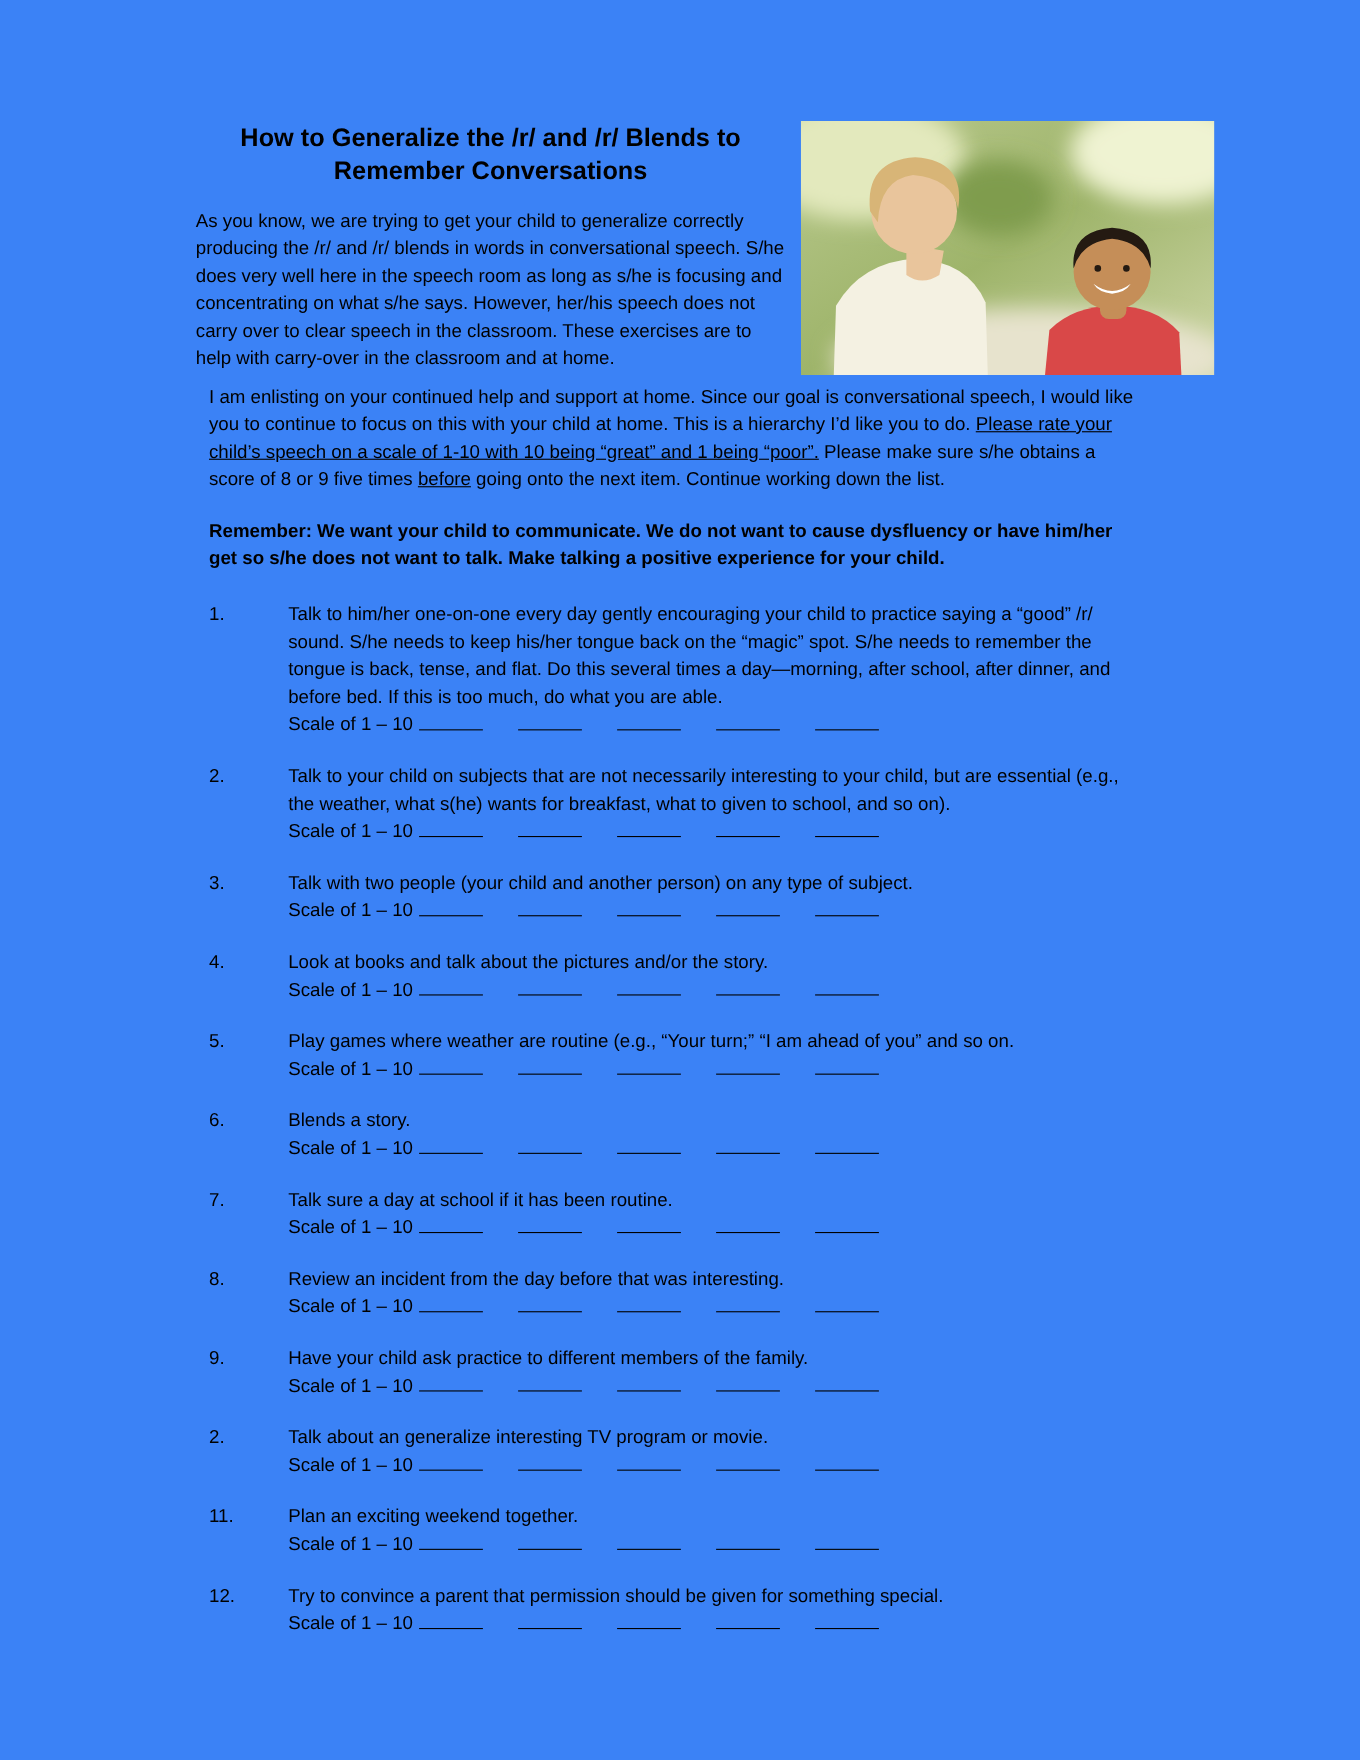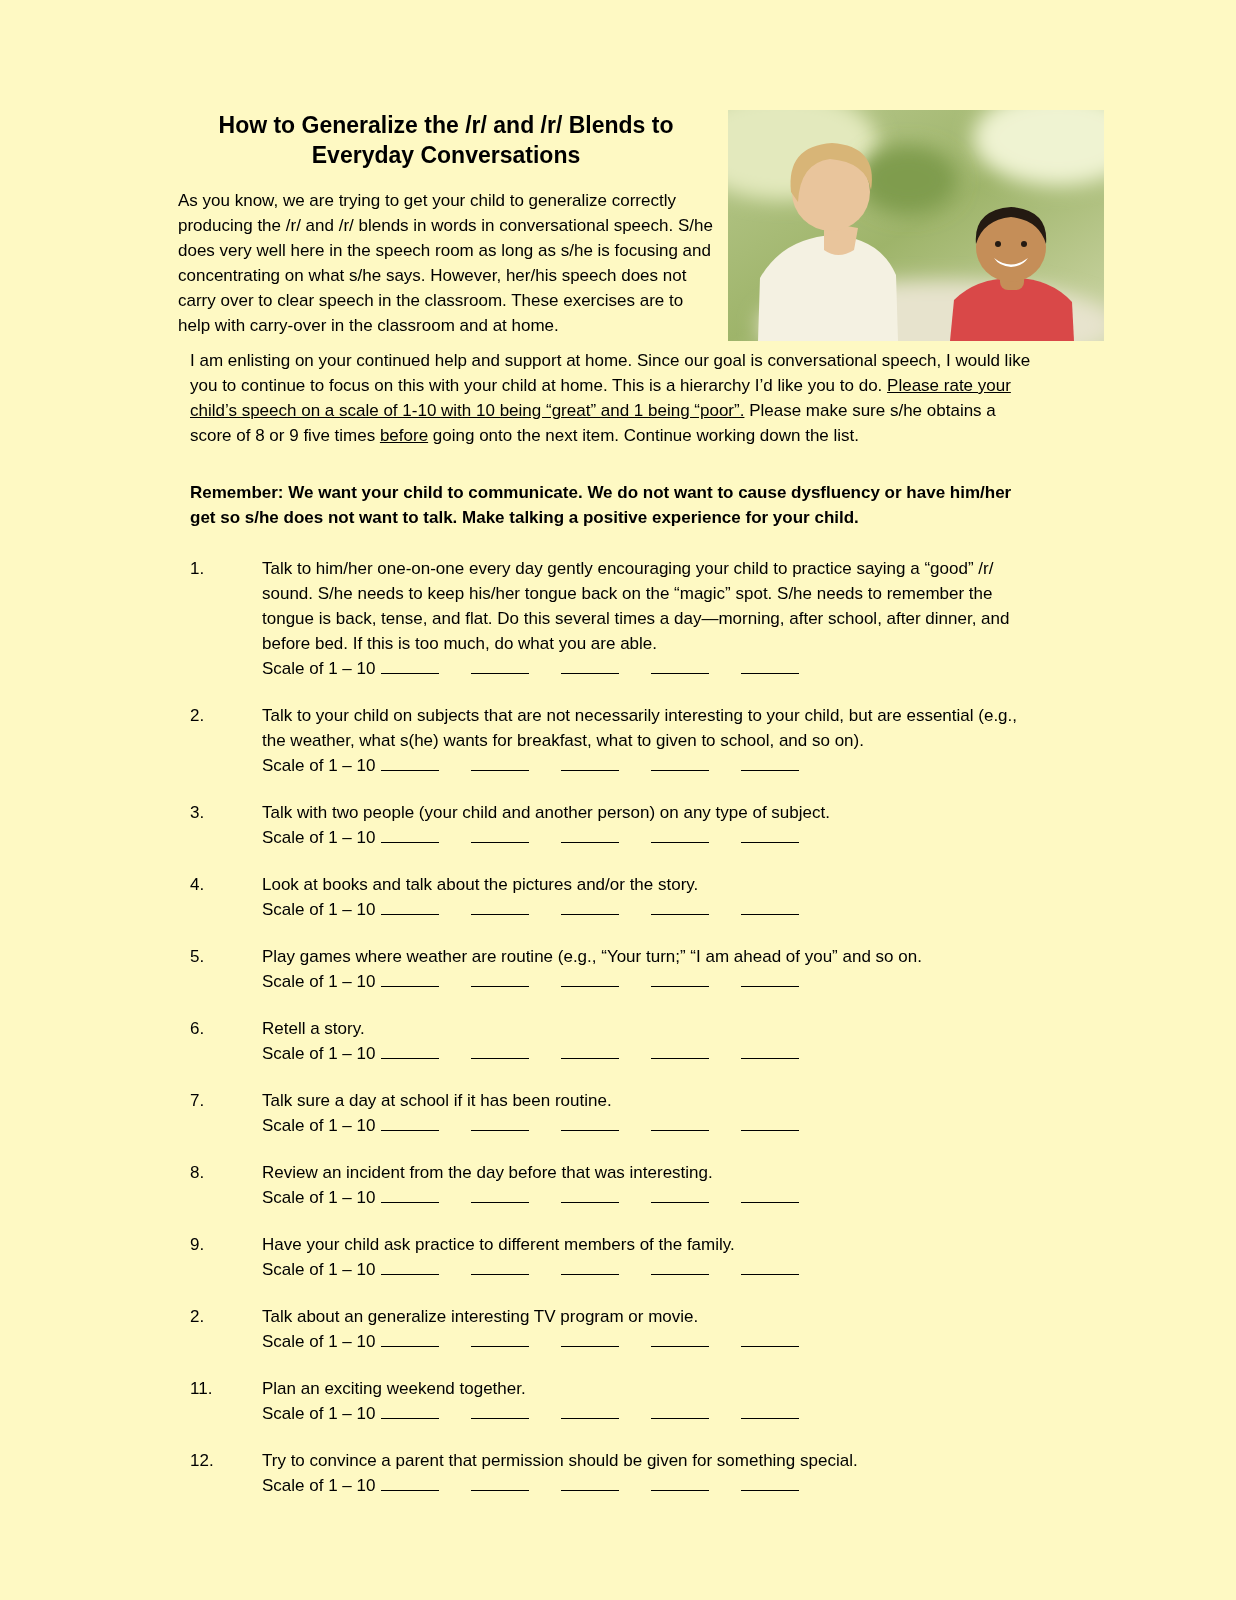--- a/index.html
+++ b/index.html
@@ -1,21 +1,21 @@
 <!DOCTYPE html>
 <html><head>
 <meta charset="utf-8">
 <style>
   * { box-sizing: border-box; }
   html,body { margin:0; padding:0; background:#ffffff; }
   .page {
     position: relative;
     width: 1236px;
     height: 1600px;
-    background: #fef9c3;
+    background: #3b82f6;
     font-family: "Liberation Sans", sans-serif;
     color: #000000;
     font-size: 17px;
     line-height: 25px;
     overflow: hidden;
   }
   .title {
     position: absolute;
     left: 178px; top: 110px;
     width: 536px;
@@ -34,21 +34,21 @@
     position: absolute;
     left: 178px; top: 188px;
     width: 540px;
   }
   .flow {
     position: absolute;
     left: 190px; top: 348px;
     width: 842px;
   }
   .para { margin: 0 0 20px 0; }
-  .reminder { font-weight: bold; margin: 32px 0 26px 0; }
+  .reminder { font-weight: bold; margin: 22px 0 26px 0; }
   .u { text-decoration: underline; }
   .item { display: flex; margin-bottom: 22px; }
   .item-number { flex: 0 0 72px; }
   .item-body { flex: 1; }
   .scale-line { white-space: nowrap; }
   .blank {
     display: inline-block;
     width: 58px;
     height: 15px;
     border-bottom: 1.4px solid #000;
@@ -56,21 +56,21 @@
   }
   .blank.first { margin-left: 6px; }
 </style>
 </head>
 <body>
 
 <div class="page">
 
   <div class="title">
     <span>How to Generalize the /r/ and /r/ Blends to</span><br>
-    <span>Everyday Conversations</span>
+    <span>Remember Conversations</span>
   </div>
 
   <div class="photo">
     <svg width="376" height="231" viewBox="0 0 376 231" xmlns="http://www.w3.org/2000/svg">
       <defs>
         <linearGradient id="bg" x1="0" y1="0" x2="1" y2="1">
           <stop offset="0" stop-color="#b9c98e"></stop>
           <stop offset="0.5" stop-color="#9eb46a"></stop>
           <stop offset="1" stop-color="#cdd6a6"></stop>
         </linearGradient>
@@ -153,21 +153,21 @@
         <div class="item-text">Play games where weather are routine (e.g., “Your turn;” “I am ahead of you” and so on.</div>
         <div class="scale-line">
           <span>Scale of 1 – 10</span><span class="blank first"></span><span class="blank"></span><span class="blank"></span><span class="blank"></span><span class="blank"></span>
         </div>
       </div>
     </div>
 
     <div class="item">
       <div class="item-number">6.</div>
       <div class="item-body">
-        <div class="item-text">Retell a story.</div>
+        <div class="item-text">Blends a story.</div>
         <div class="scale-line">
           <span>Scale of 1 – 10</span><span class="blank first"></span><span class="blank"></span><span class="blank"></span><span class="blank"></span><span class="blank"></span>
         </div>
       </div>
     </div>
 
     <div class="item">
       <div class="item-number">7.</div>
       <div class="item-body">
         <div class="item-text">Talk sure a day at school if it has been routine.</div>

